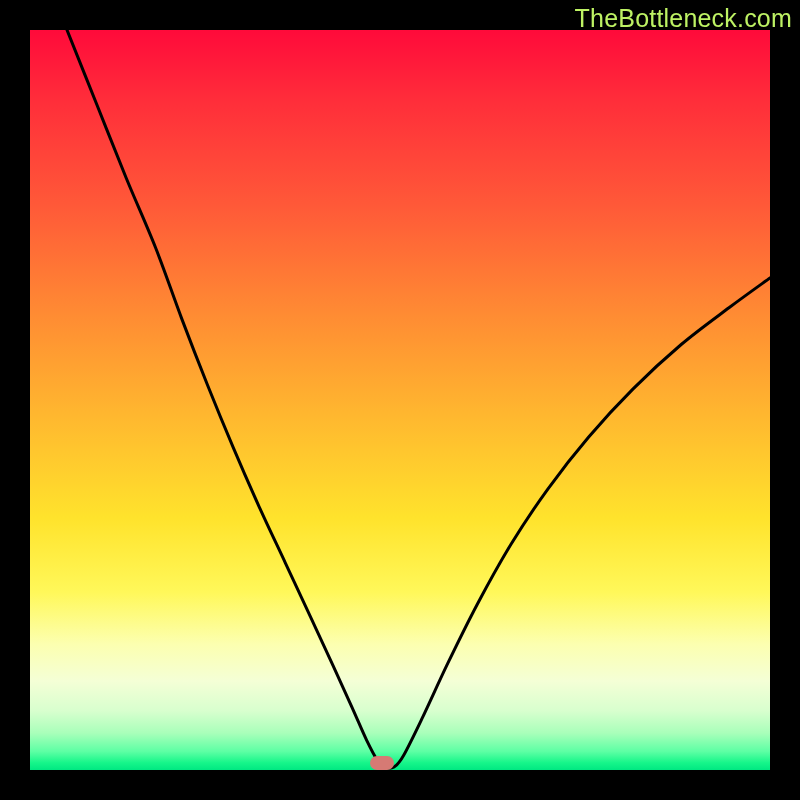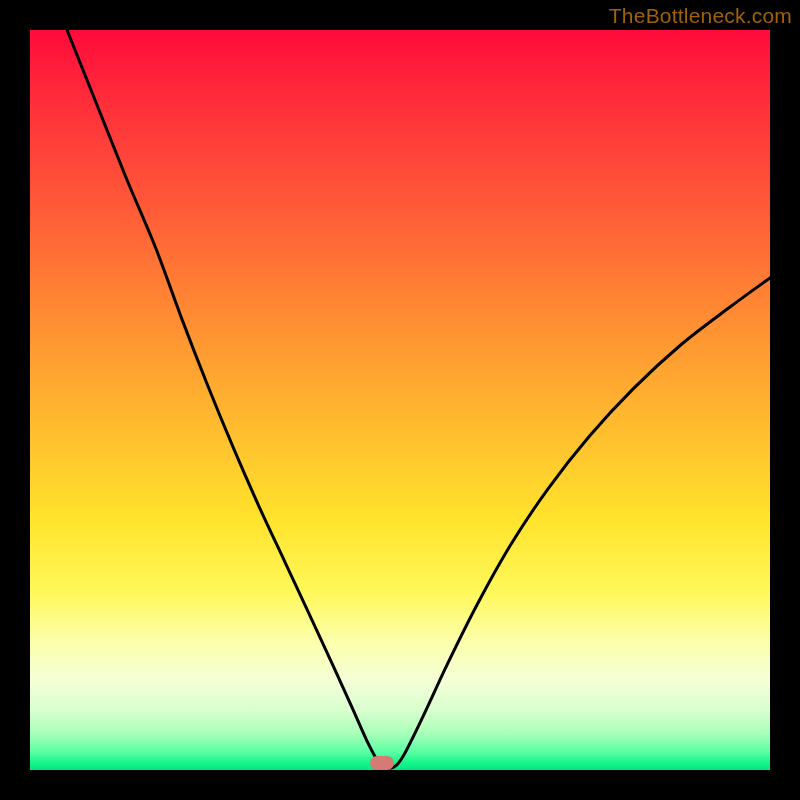--- a/index.html
+++ b/index.html
@@ -63,22 +63,22 @@
     width: 24px;
     height: 14px;
     border-radius: 7px / 7px;
     background: #d67a74;
     transform: translate(-50%, -50%);
   }
   .watermark {
     position: absolute;
     top: 4px;
     right: 8px;
-    color: #a16207;
-    font-size: 21px;
+    color: #bef264;
+    font-size: 25px;
     font-weight: 500;
     letter-spacing: 0.2px;
     user-select: none;
   }
 </style>
 </head>
 <body>
 
 <div class="frame">
 

